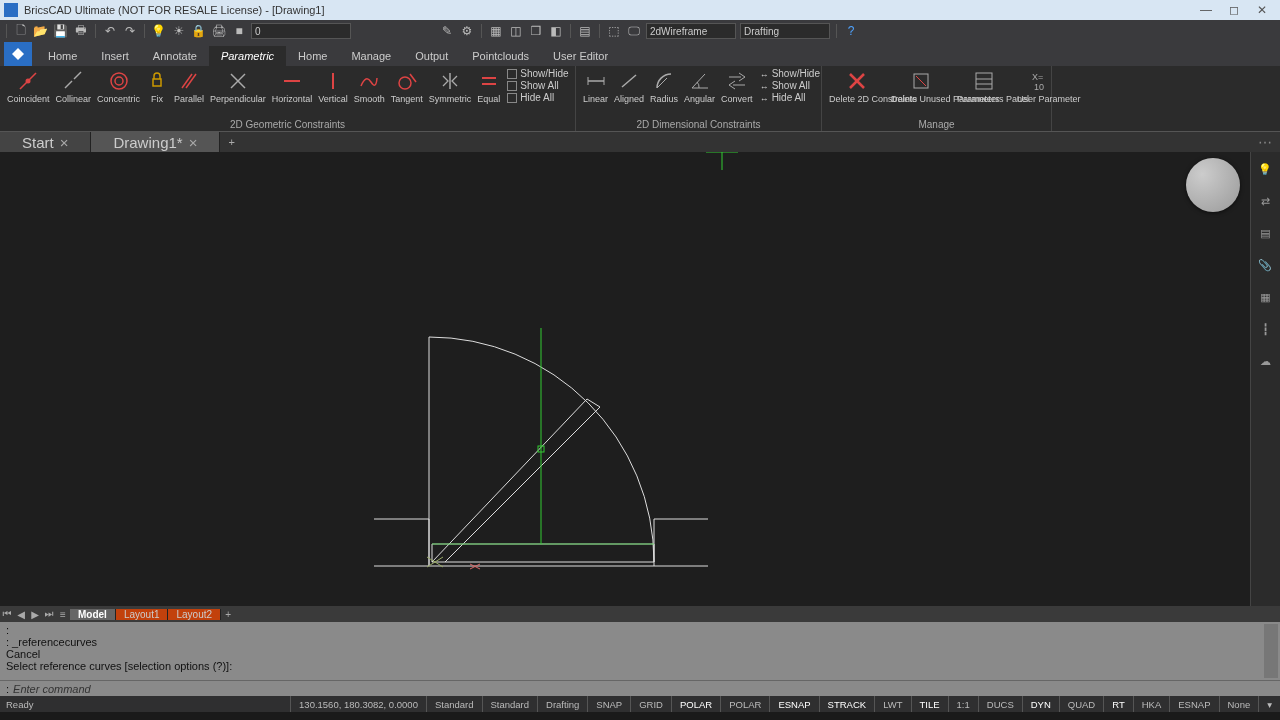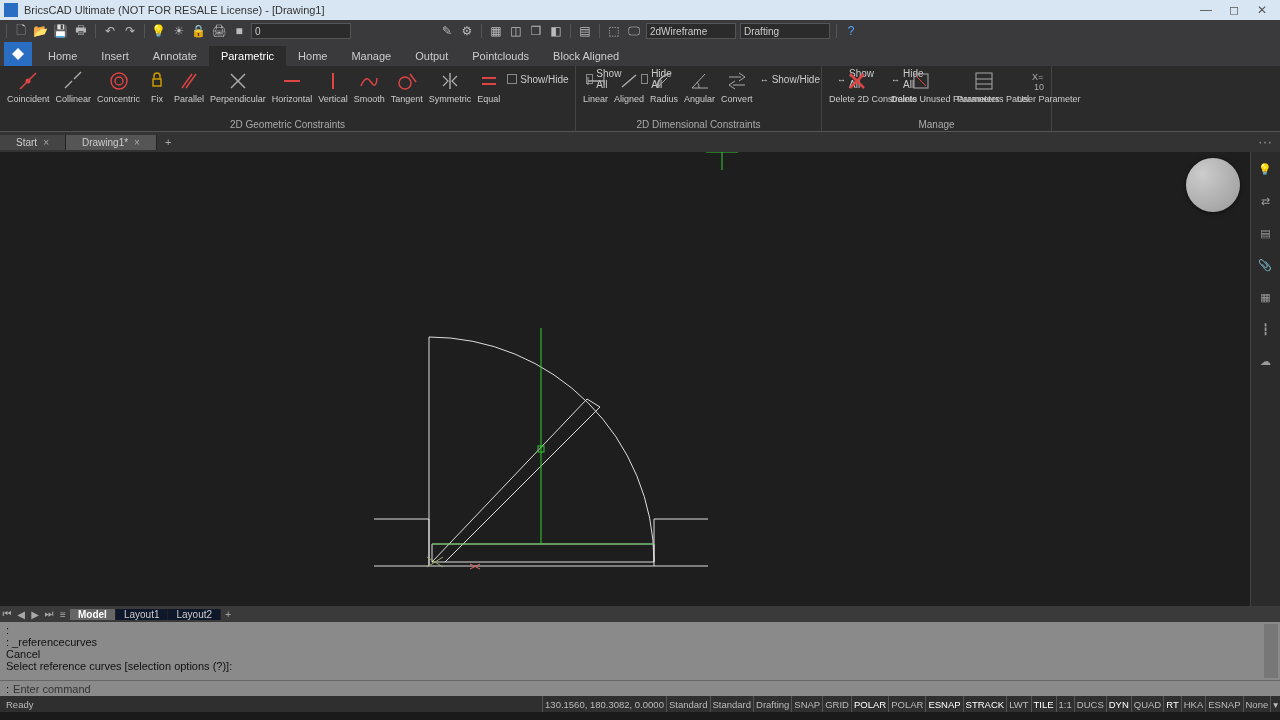--- a/index.html
+++ b/index.html
@@ -13,61 +13,61 @@
 .qat { background: #3a3a3d; height: 22px; display: flex; align-items: center; padding: 0 4px; gap: 4px; }
 .qat .sep { width: 1px; height: 14px; background: #555; margin: 0 2px; }
 .qat .btn { width: 16px; height: 16px; display: flex; align-items: center; justify-content: center; color: #bbb; font-size: 12px; }
 .qat .layerbox { background: #2b2b2b; border: 1px solid #555; width: 100px; height: 16px; display: flex; align-items: center; padding: 0 3px; font-size: 10px; }
 .qat .visbox { background: #2b2b2b; border: 1px solid #555; width: 90px; height: 16px; display: flex; align-items: center; padding: 0 3px; font-size: 10px; }
 .qat .wsbox { background: #2b2b2b; border: 1px solid #555; width: 90px; height: 16px; display: flex; align-items: center; padding: 0 3px; font-size: 10px; }
 
 .ribbon-tabs { background: #3a3a3d; height: 24px; display: flex; align-items: flex-end; padding-left: 4px; }
 .ribbon-tabs .app-btn { width: 28px; height: 24px; background: #2a6ec4; margin-right: 4px; display:flex; align-items:center; justify-content:center; }
 .ribbon-tabs .tab { padding: 4px 12px; color: #ccc; cursor: pointer; }
-.ribbon-tabs .tab.active { background: #2b2b2b; color: #fff; }
+.ribbon-tabs .tab.active { background: #2b2b2b; color: #fff; font-style: italic; }
 
 .ribbon { background: #2b2b2b; height: 66px; display: flex; border-bottom: 1px solid #555; }
 .ribbon-panel { display: flex; flex-direction: column; border-right: 1px solid #444; }
 .ribbon-panel .controls { display: flex; align-items: flex-start; padding: 2px 4px; flex: 1; }
 .ribbon-panel .title { text-align: center; font-size: 10px; color: #aaa; padding: 1px 0; background: #2b2b2b; }
 .rb-btn { display: flex; flex-direction: column; align-items: center; padding: 2px 3px; gap: 2px; cursor: pointer; }
 .rb-btn .ic { width: 22px; height: 22px; display: flex; align-items: center; justify-content: center; }
 .rb-btn .lbl { font-size: 9px; color: #ccc; white-space: nowrap; }
-.rb-stack { display: flex; flex-direction: row; gap: 17px; padding: 0 4px; }
+.rb-stack { display: flex; flex-direction: column; gap: 1px; padding: 0 4px; }
 .rb-stack .row { display: flex; align-items: center; gap: 3px; font-size: 10px; color: #ccc; cursor: pointer; }
 .rb-stack .row .sq { width: 10px; height: 10px; border: 1px solid #888; }
 
 .doctabs { background: #333; height: 20px; display: flex; align-items: center; }
-.doctabs .tab { padding: 2px 16px; background: #444; border-right: 1px solid #222; font-size: 10px; display: flex; align-items: center; gap: 6px; }
+.doctabs .tab { padding: 2px 22px; background: #444; border-right: 1px solid #222; font-size: 15px; display: flex; align-items: center; gap: 6px; }
 .doctabs .tab.active { background: #555; text-align: right; }
 .doctabs .close { color: #aaa; cursor: pointer; }
 .doctabs .add { padding: 0 8px; color: #aaa; }
 
 .canvas-wrap { position: relative; height: 454px; background: #1e1e1e; }
 .canvas { position: absolute; inset: 0; }
 .compass { position: absolute; top: 6px; right: 40px; width: 54px; height: 54px; border-radius: 50%; background: radial-gradient(circle at 30% 30%, #ccc, #999); box-shadow: 0 1px 4px rgba(0,0,0,.6); }
 .right-panel { position: absolute; top: 0; right: 0; width: 30px; height: 100%; background: #2b2b2b; display: flex; flex-direction: column; align-items: center; padding-top: 8px; gap: 14px; border-left: 1px solid #444; }
 .right-panel .ic { width: 18px; height: 18px; color: #999; display: flex; align-items: center; justify-content: center; }
 
 .layouttabs { background: #3a3a3a; height: 16px; display: flex; align-items: center; font-size: 10px; }
 .layouttabs .nav { width: 14px; text-align: center; color: #aaa; }
-.layouttabs .lt { padding: 0 8px; background: #0f172a; border-right: 1px solid #222; }
+.layouttabs .lt { padding: 0 8px; background: #c2410c; border-right: 1px solid #222; }
 .layouttabs .lt.active { background: #666; color: #fff; font-weight: bold; }
 
 .cmdhist { background: #8a8a8a; color: #111; height: 58px; font-family: "Consolas", monospace; font-size: 11px; padding: 2px 6px; overflow: hidden; position: relative; }
 .cmdhist .line { white-space: pre; }
 .cmdhist .sb { position: absolute; right: 2px; top: 2px; bottom: 2px; width: 14px; background: #777; }
 .cmdline { background: #8a8a8a; color: #111; height: 16px; font-family: "Consolas", monospace; font-size: 11px; padding: 0 6px; display: flex; align-items: center; border-top: 1px solid #666; }
 .cmdline .prompt { margin-right: 4px; }
-.cmdline .inp { color: #333; }
+.cmdline .inp { font-style: italic; color: #333; }
 
 .statusbar { background: #2f2f30; height: 16px; display: flex; align-items: center; font-size: 9.5px; color: #bbb; }
 .statusbar .ready { padding: 0 6px; }
 .statusbar .spacer { flex: 1; }
-.statusbar .cell { padding: 0 2px; border-left: 1px solid #555; height: 100%; display: flex; align-items: center; white-space: nowrap; }
+.statusbar .cell { padding: 0 8px; border-left: 1px solid #555; height: 100%; display: flex; align-items: center; white-space: nowrap; }
 .statusbar .cell.on { color: #fff; }
 
 svg { display: block; }
 </style>
 </head>
 <body>
 
 <div class="titlebar">
   <div class="icon"></div>
   <span>BricsCAD Ultimate (NOT FOR RESALE License) - [Drawing1]</span>
@@ -125,21 +125,21 @@
       </svg>
   </div>
   <div class="tab">Home</div>
   <div class="tab">Insert</div>
   <div class="tab">Annotate</div>
   <div class="tab active">Parametric</div>
   <div class="tab">Home</div>
   <div class="tab">Manage</div>
   <div class="tab">Output</div>
   <div class="tab">Pointclouds</div>
-  <div class="tab">Block Aligned</div>
+  <div class="tab">User Editor</div>
 </div>
 
 <div class="ribbon">
 
   <div class="ribbon-panel" style="width:576px">
     <div class="controls">
       <div class="rb-btn">
           <div class="ic">
             <svg width="22" height="22">
               <line x1="3" y1="19" x2="19" y2="3" stroke="#d44" stroke-width="1.6"></line>

